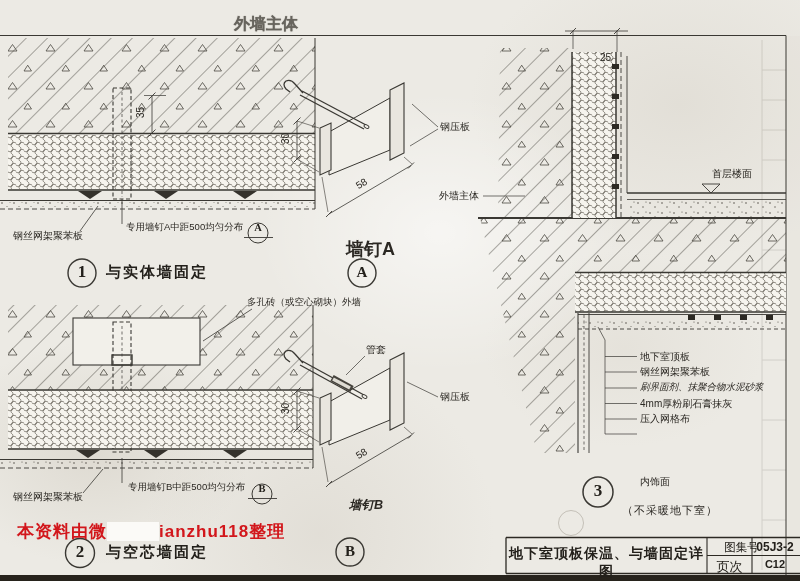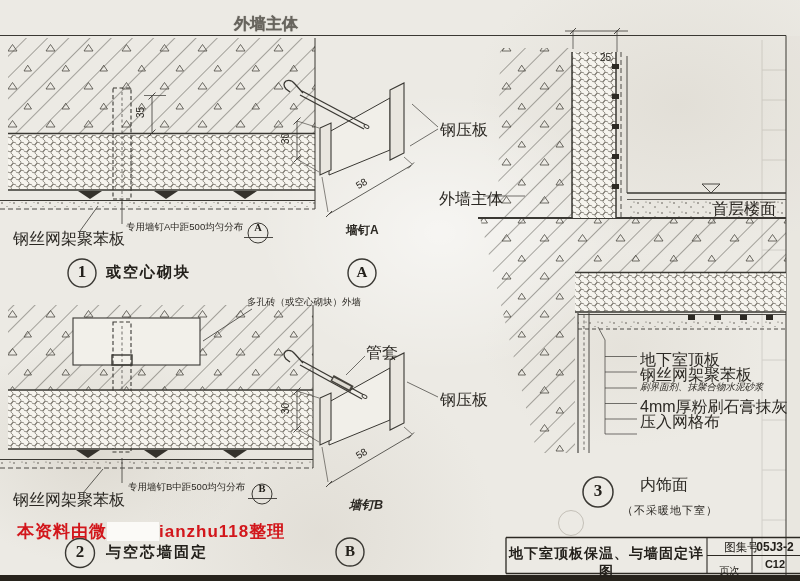--- a/index.html
+++ b/index.html
@@ -8,21 +8,21 @@
     background:
       radial-gradient(220px 160px at 12% 78%, rgba(196,189,175,.35), transparent 70%),
       radial-gradient(260px 200px at 55% 40%, rgba(255,255,255,.55), transparent 70%),
       radial-gradient(300px 220px at 85% 18%, rgba(203,197,185,.30), transparent 70%),
       radial-gradient(250px 250px at 40% 92%, rgba(199,192,180,.28), transparent 70%),
       radial-gradient(200px 140px at 78% 60%, rgba(208,202,190,.25), transparent 70%),
       #eceae4;
     font-family:"Liberation Sans","DejaVu Sans",sans-serif;
   }
   svg{position:absolute;left:0;top:0;}
-  .lbl{position:absolute;white-space:nowrap;color:#2b2823;font-size:16px;line-height:1.15;}
+  .lbl{position:absolute;white-space:nowrap;color:#2b2823;font-size:10px;line-height:1.15;}
   .sm{font-size:9.5px;}
   .cap{font-family:"Liberation Serif","DejaVu Serif",serif;font-weight:700;font-size:15px;letter-spacing:2px;color:#23201b;}
   .cap3{font-family:"Liberation Serif","DejaVu Serif",serif;font-weight:700;font-size:14px;letter-spacing:1px;color:#23201b;}
   .sub{font-size:11px;letter-spacing:1px;color:#2b2823;}
   .cnum{position:absolute;text-align:center;font-family:"Liberation Serif","DejaVu Serif",serif;font-weight:700;color:#23201b;}
   .dim{position:absolute;font-size:10px;color:#2b2823;white-space:nowrap;}
   .rot90{transform:rotate(-90deg);transform-origin:center;}
   .rot31{transform:rotate(-31deg);transform-origin:center;}
   .wm{position:absolute;white-space:nowrap;font-family:"DejaVu Sans Mono","Liberation Sans",sans-serif;
       font-size:15.5px;letter-spacing:.3px;color:#3b55b8;opacity:.88;}
@@ -247,58 +247,58 @@
     <line x1="752" y1="537.5" x2="752" y2="573.5" stroke-width="1.1"></line>
     <line x1="707" y1="555.5" x2="800" y2="555.5" stroke-width="1.1"></line>
   </g>
 </svg>
 
 <div class="lbl" style="left:13px;top:230px;">钢丝网架聚苯板</div>
 <div class="lbl sm" style="left:126px;top:222px;">专用墙钉A中距500均匀分布</div>
 <div class="dim rot90" style="left:135px;top:107px;">35</div>
 <div class="cnum" style="left:250px;top:222px;width:16px;font-size:10.5px;">A</div>
 <div class="cnum" style="left:72px;top:262px;width:20px;font-size:17px;">1</div>
-<div class="lbl cap" style="left:106px;top:264px;">或空心砌块</div>
+<div class="lbl cap" style="left:106px;top:264px;">与实体墙固定</div>
 
 <div class="lbl" style="left:440px;top:121px;">钢压板</div>
 <div class="lbl" style="left:439px;top:190px;">外墙主体</div>
 <div class="dim rot90" style="left:280px;top:133px;">30</div>
 <div class="dim rot31" style="left:356px;top:178px;">58</div>
-<div class="lbl" style="left:346px;top:224px;font-size:12px;font-weight:600;">墙钉A</div>
+<div class="lbl" style="left:346px;top:239px;font-size:18px;font-weight:600;">墙钉A</div>
 <div class="cnum" style="left:352px;top:264px;width:20px;font-size:15px;">A</div>
 
 <div class="lbl sm" style="left:247px;top:297px;">多孔砖（或空心砌块）外墙</div>
 <div class="lbl" style="left:13px;top:491px;">钢丝网架聚苯板</div>
 <div class="lbl sm" style="left:128px;top:482px;">专用墙钉B中距500均匀分布</div>
 <div class="cnum" style="left:254px;top:483px;width:16px;font-size:10.5px;">B</div>
 <div class="cnum" style="left:70px;top:542px;width:20px;font-size:17px;">2</div>
 <div class="lbl cap" style="left:106px;top:544px;">与空芯墙固定</div>
 
 <div class="lbl" style="left:366px;top:344px;">管套</div>
 <div class="lbl" style="left:440px;top:391px;">钢压板</div>
 <div class="dim rot90" style="left:280px;top:403px;">30</div>
 <div class="dim rot31" style="left:356px;top:448px;">58</div>
 <div class="lbl" style="left:349px;top:498px;font-size:12.5px;font-weight:600;font-style:italic;">墙钉B</div>
 <div class="cnum" style="left:340px;top:543px;width:20px;font-size:15px;">B</div>
 
 <div class="dim" style="left:600px;top:12px;margin-top:40px;">25</div>
-<div class="lbl" style="left:712px;top:168px;margin-top:32px;">首层楼面</div>
+<div class="lbl" style="left:712px;top:168px;">首层楼面</div>
 <div class="lbl" style="left:640px;top:351px;">地下室顶板</div>
 <div class="lbl" style="left:640px;top:366px;">钢丝网架聚苯板</div>
 <div class="lbl sm" style="left:640px;top:382px;font-style:italic;">刷界面剂、抹聚合物水泥砂浆</div>
 <div class="lbl" style="left:640px;top:398px;">4mm厚粉刷石膏抹灰</div>
 <div class="lbl" style="left:640px;top:413px;">压入网格布</div>
 <div class="lbl" style="left:640px;top:428px;margin-top:48px;">内饰面</div>
 <div class="cnum" style="left:588px;top:481px;width:20px;font-size:17px;">3</div>
 <div class="lbl sub" style="left:622px;top:504px;text-align:right;">（不采暖地下室）</div>
 
 <div class="tb cap3" style="left:508px;top:545px;width:197px;">地下室顶板保温、与墙固定详图</div>
 <div class="tb" style="left:707px;top:540px;width:69px;font-size:11.5px;">图集号</div>
 <div class="tb" style="left:752px;top:540px;width:46px;font-size:12px;font-weight:600;">05J3-2</div>
-<div class="tb" style="left:707px;top:558px;width:45px;font-size:10px;margin-top:6px;">页次</div>
+<div class="tb" style="left:707px;top:558px;width:45px;font-size:13px;">页次</div>
 <div class="tb" style="left:752px;top:558px;width:46px;font-size:11px;font-weight:700;">C12</div>
 
 <div class="redline" style="left:17px;top:520px;">
   <span>本资料由微</span><span class="redgap"></span><span>ianzhu118整理</span>
 </div>
 
 <div class="wm-dark" style="left:234px;top:14px;">外墙主体</div>
 
 </div>
 

